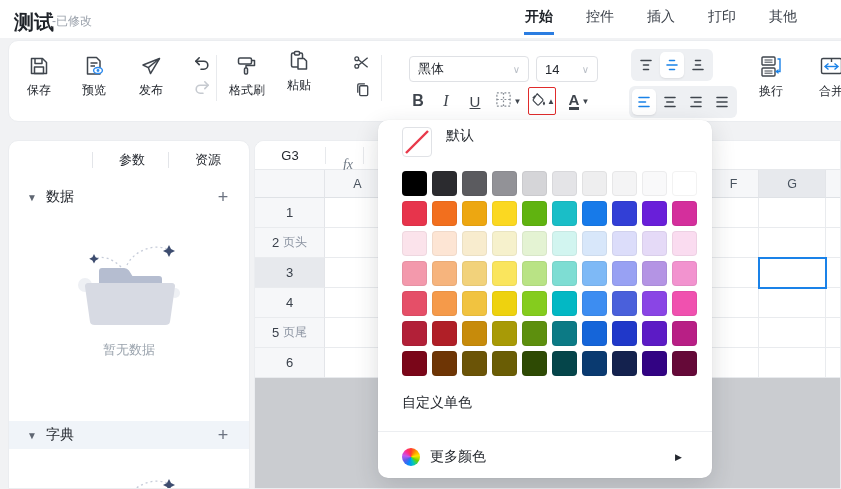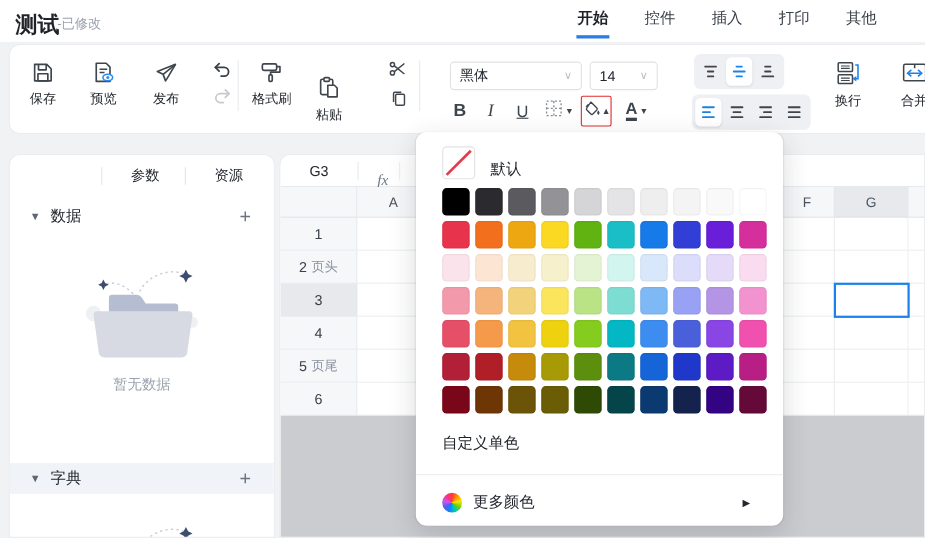--- a/index.html
+++ b/index.html
@@ -82,21 +82,21 @@
   .rowh .tag { font-size:12px; color:#8b93a1; margin-left:4px; }
   .cell { background:#fff; border-right:1px solid #e9ebee; border-bottom:1px solid #e9ebee; cursor:cell; }
   #sheet-gray { position:absolute; left:0; top:237px; width:587px; height:112px; background:#caccd0; }
   #sel-cell { position:absolute; left:503px; top:116px; width:69px; height:32px;
               border:2px solid #1a82e8; background:transparent; }
 
   
   #color-panel { left:378px; top:120px; width:334px; height:358px; background:#fff; border-radius:10px;
                  box-shadow:0 8px 24px rgba(31,35,41,.16), 0 0 1px rgba(31,35,41,.12); z-index:30; }
   #default-item { position:absolute; left:20px; top:7px; width:294px; height:36px; display:flex;
-                  align-items:flex-end; cursor:pointer; border-radius:6px; }
+                  align-items:flex-start; cursor:pointer; border-radius:6px; }
   #default-swatch { width:30px; height:30px; margin-left:4px; border:1px solid #e0e2e6; border-radius:4px;
                     background:#fff; position:relative; overflow:hidden; }
   #default-swatch svg { position:absolute; inset:0; }
   #default-label { margin-left:14px; font-size:14px; color:#1f2329; }
   #palette { position:absolute; left:24px; top:51px; display:grid;
              grid-template-columns:repeat(10,25px); grid-auto-rows:25px; gap:5px; }
   .swatch { width:25px; height:25px; border-radius:4px; cursor:pointer;
             box-shadow:inset 0 0 0 1px rgba(0,0,0,.05); }
   #custom-label { position:absolute; left:24px; top:274px; font-size:14px; color:#1f2329; cursor:pointer; }
   #panel-div { position:absolute; left:0; top:311px; width:334px; height:1px; background:#eceef1; }
@@ -164,21 +164,21 @@
 
   <div class="tbtn" style="left:214px; top:13px;">
     <span><svg width="24" height="24" viewBox="0 0 24 24" fill="none" stroke="#3f454d" stroke-width="1.5" stroke-linejoin="round">
           <rect x="3.5" y="4" width="13" height="6" rx="1.5"></rect>
           <path d="M16.5 6.5h3v5h-8.5v2.5"></path>
           <rect x="9.5" y="14" width="3" height="6" rx="1"></rect>
         </svg></span>
     <span class="lbl">格式刷</span>
   </div>
 
-  <div class="tbtn" style="left:266px; top:27px;">
+  <div class="tbtn" style="left:266px; top:8px;">
     <span><svg width="24" height="24" viewBox="0 0 24 24" fill="none" stroke="#3f454d" stroke-width="1.5" stroke-linejoin="round">
           <rect x="4.5" y="4" width="11" height="14" rx="1.5"></rect>
           <rect x="7.5" y="2.5" width="5" height="3.5" rx="1" fill="#fff"></rect>
           <path d="M11 9.5h6l2.5 2.5v8h-8.5z" fill="#fff"></path>
         </svg></span>
     <span class="lbl">粘贴</span>
   </div>
 
   <div class="mini" style="left:344px; top:13px;"><svg width="17" height="17" viewBox="0 0 18 18" fill="none" stroke="#3f454d" stroke-width="1.4">
         <circle cx="4" cy="5" r="2"></circle>

